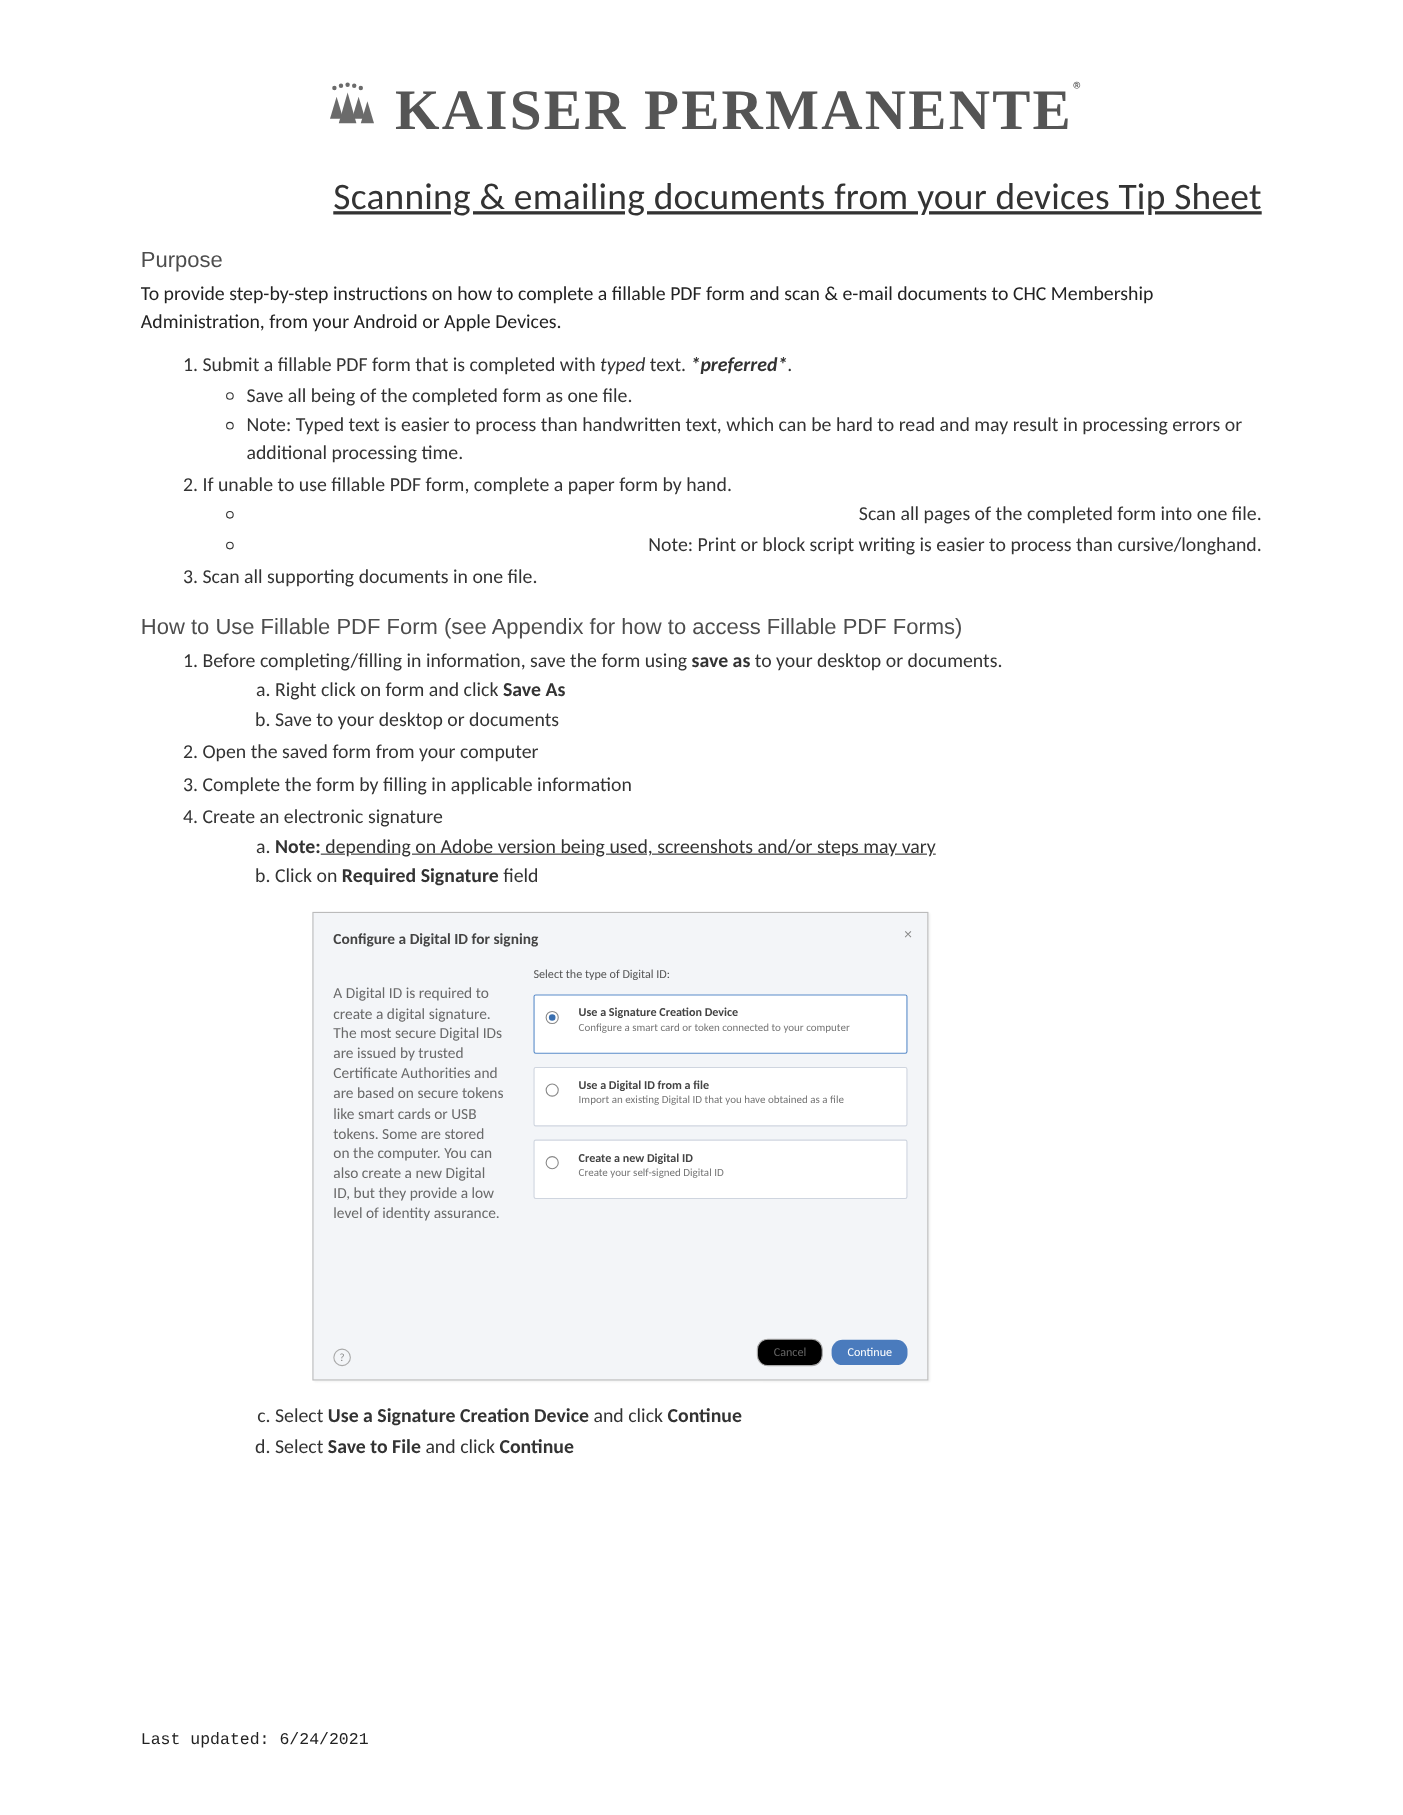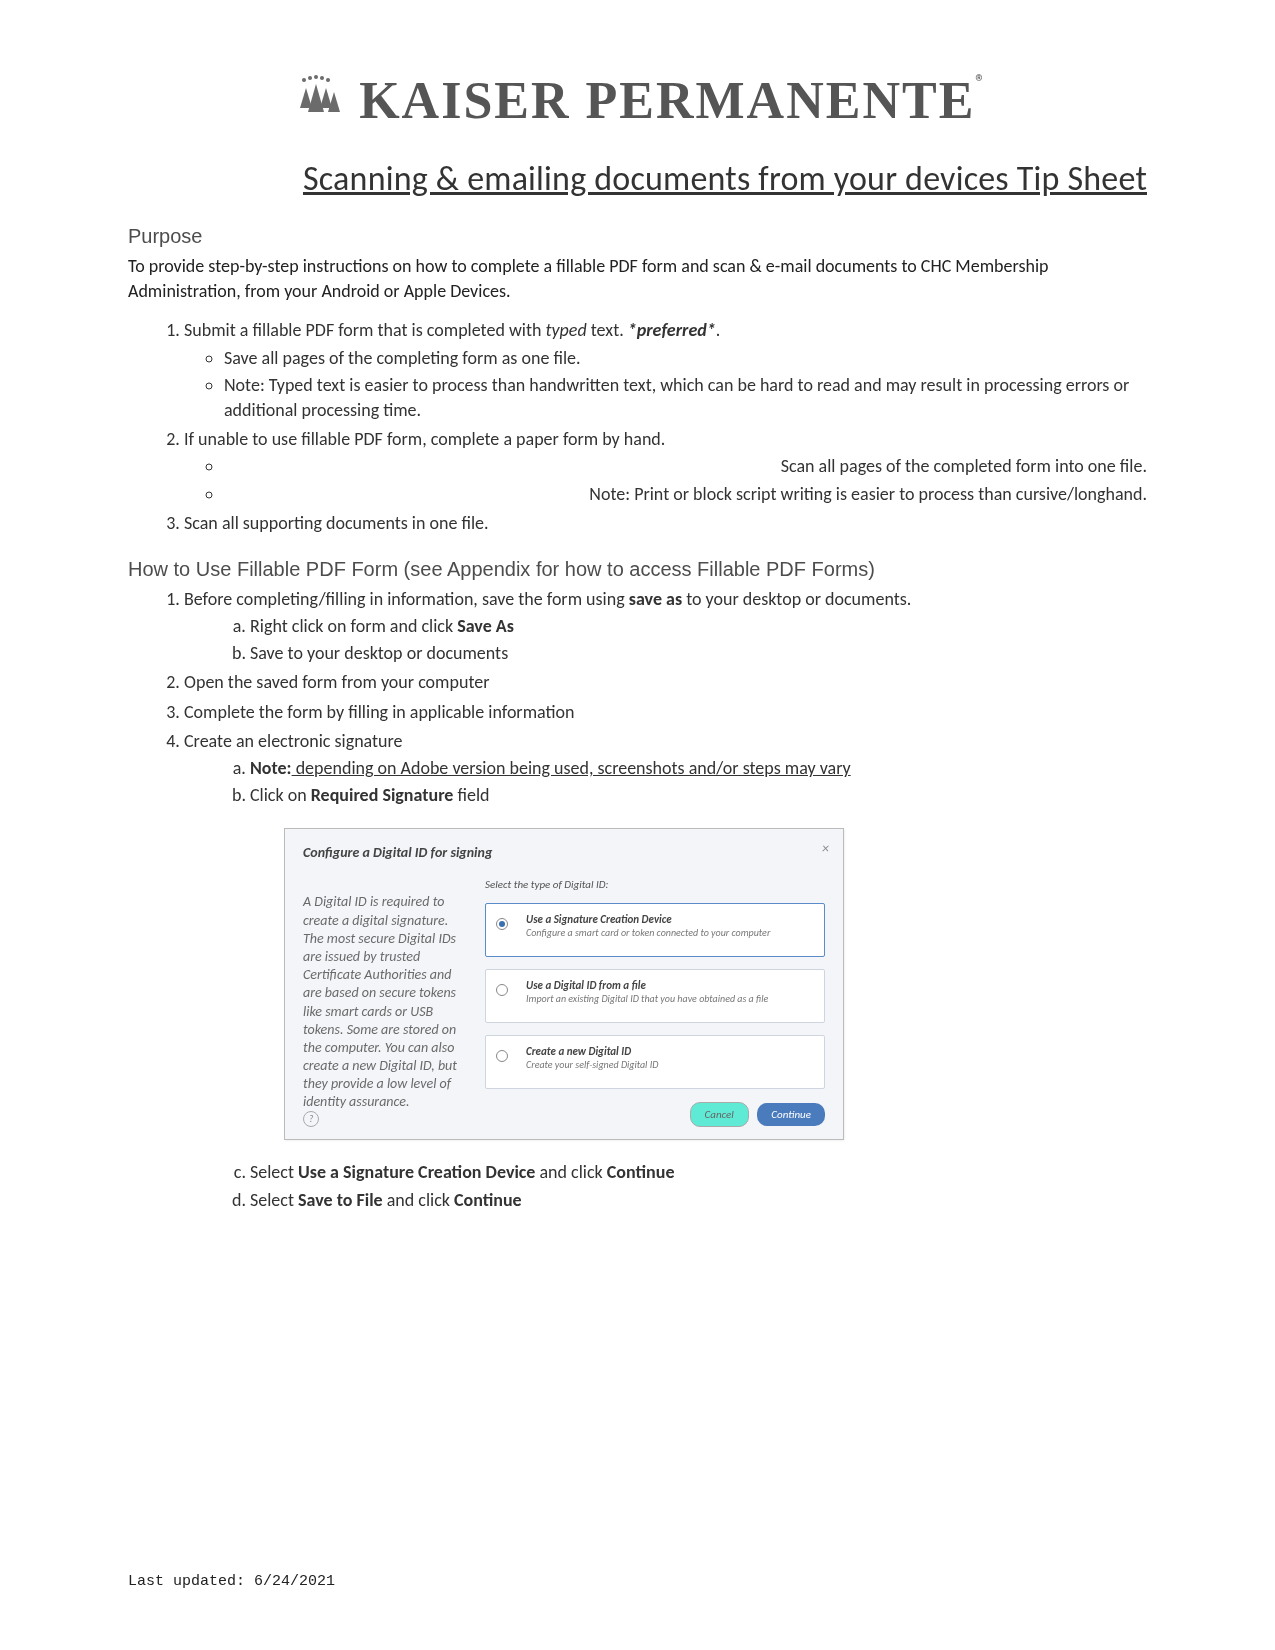--- a/index.html
+++ b/index.html
@@ -81,30 +81,29 @@
     list-style-type: lower-alpha;
     padding-left: 66px;
   }
   .italic { font-style: italic; }
   .bolditalic { font-style: italic; font-weight: 700; }
   .bold { font-weight: 700; }
   .underline { text-decoration: underline; }
   .dialog-placeholder {
     margin: 20px 0 20px 100px;
     width: 560px;
-    height: 312px;
+    height: 426px;
     border: 1px solid #bbb;
     background: #f3f5f8;
     box-shadow: 1px 1px 2px rgba(0,0,0,0.06);
     font-size: 11px;
     color: #666;
     position: relative;
     padding: 14px 18px;
     box-sizing: border-box;
-    font-style: italic;
   }
   .dialog-title {
     font-weight: 600;
     font-size: 14px;
     color: #444;
     margin-bottom: 20px;
   }
   .dlg-close {
     position: absolute;
     top: 10px;
@@ -173,21 +172,21 @@
     display: inline-block;
     font-size: 11px;
     padding: 4px 14px;
     border-radius: 10px;
     margin-left: 6px;
     vertical-align: middle;
   }
   .dlg-btn.cancel {
     border: 1px solid #aaa;
     color: #666;
-    background: #5eead4;
+    background: #000000;
   }
   .dlg-btn.cont {
     background: #4a7bbd;
     color: #fff;
   }
   .dlg-help {
     position: absolute;
     bottom: 12px;
     left: 18px;
     width: 14px; height: 14px;
@@ -233,21 +232,21 @@
 
   <h1 class="doc-title">Scanning &amp; emailing documents from your devices Tip Sheet</h1>
 
   <h2 class="section">Purpose</h2>
   <p class="body">To provide step-by-step instructions on how to complete a fillable PDF form and scan &amp; e-mail documents to CHC Membership Administration, from your Android or Apple Devices.</p>
 
   <ol class="primary">
     <li>
       <span>Submit a fillable PDF form that is completed with </span><span class="italic">typed</span><span> text. </span><span class="bolditalic">*preferred*</span><span>.</span>
       <ul class="sub" style="list-style-type: circle;">
-        <li>Save all pages of the completing form as one file.</li>
+        <li>Save all being of the completed form as one file.</li>
         <li>Note: Typed text is easier to process than handwritten text, which can be hard to read and may result in processing errors or additional processing time.</li>
       </ul>
     </li>
     <li>
       <span>If unable to use fillable PDF form, complete a paper form by hand.</span>
       <ul class="sub" style="list-style-type: circle; text-align: right;">
         <li>Scan all pages of the completed form into one file.</li>
         <li>Note: Print or block script writing is easier to process than cursive/longhand.</li>
       </ul>
     </li>

